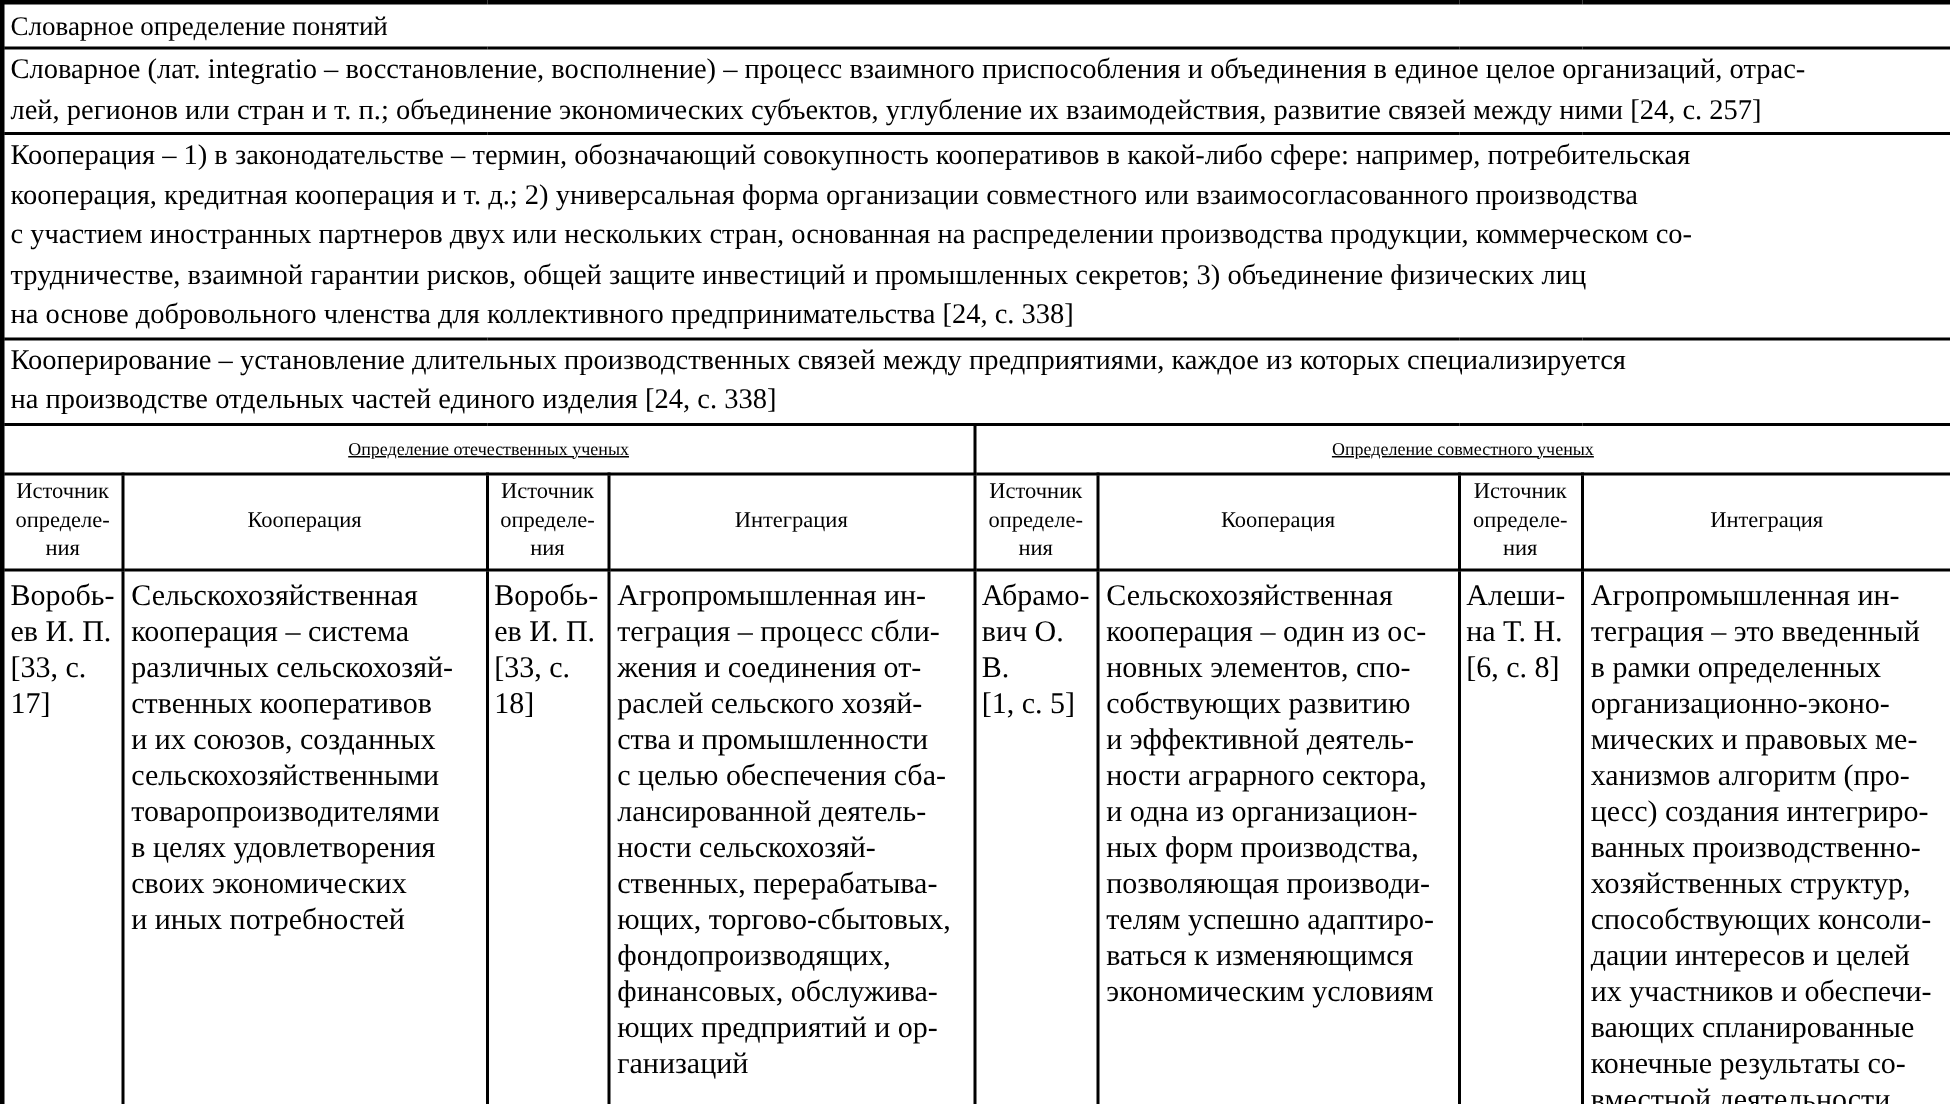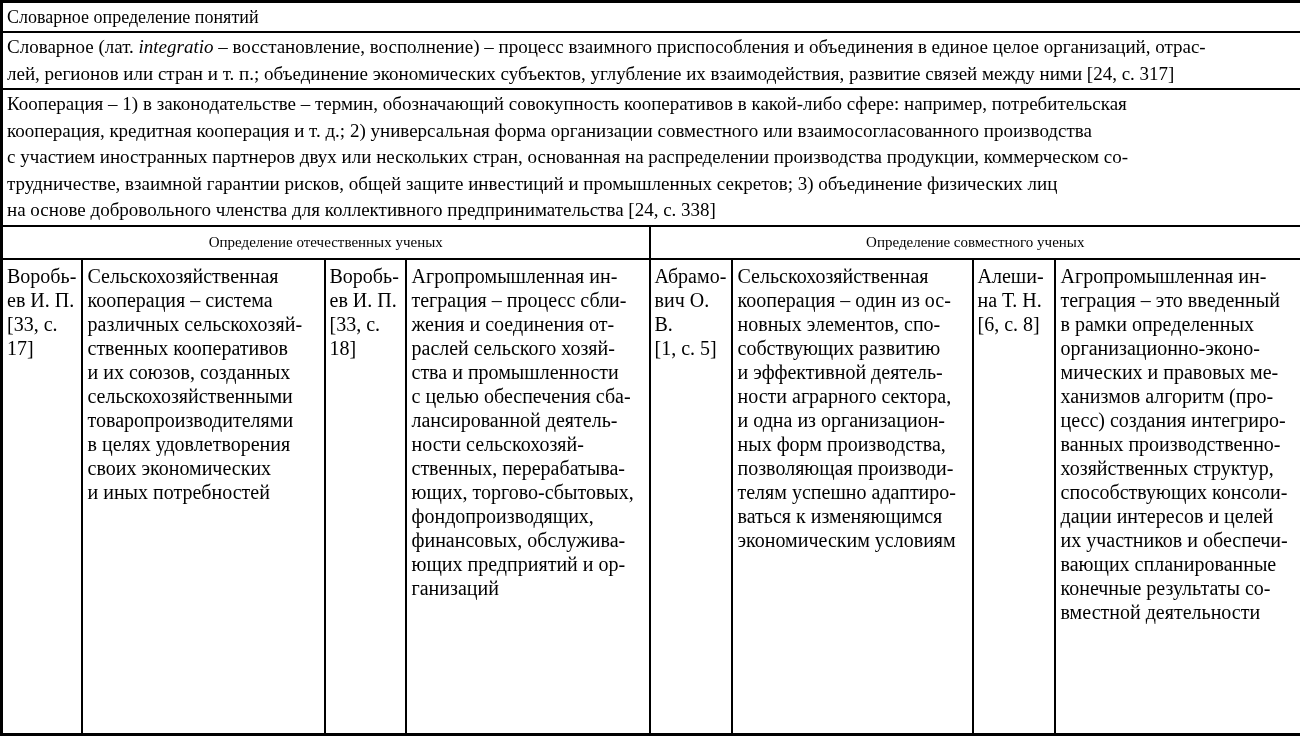--- a/index.html
+++ b/index.html
@@ -31,26 +31,27 @@
     height: 26px;
     padding: 1px 4px;
   }
   tr.def-row td {
     text-align: left;
     font-size: 19px;
     line-height: 26.5px;
     padding: 1px 4px;
     vertical-align: middle;
   }
-  tr.def-row .lat-italic { font-style: italic; }
+  tr.def-row .lat-italic { }
   tr.group-row td {
     text-align: center;
-    font-size: 15px;
+    font-size: 12px;
     height: 29px;
     padding: 1px 4px;
+    text-decoration: underline;
   }
   tr.colhead-row td {
     text-align: center;
     font-size: 15px;
     line-height: 19px;
     height: 60px;
     padding: 1px 2px;
   }
   tr.body-row td {
     vertical-align: top;
@@ -76,37 +77,59 @@
     <col style="width:247px">
   </colgroup>
 
   <tbody>
       <tr class="title-row">
     <td colspan="8">Словарное определение понятий</td>
   </tr>
 
   <tr class="def-row" style="height:56px">
     <td colspan="8"><span>Словарное  (лат. </span><span class="lat-italic">integratio</span><span> – восстановление, восполнение) – процесс взаимного приспособления и объединения в единое целое организаций, отрас-
-лей, регионов или стран и т. п.; объединение экономических субъектов, углубление их взаимодействия, развитие связей между ними [24, с. 317]</span></td>
+лей, регионов или стран и т. п.; объединение экономических субъектов, углубление их взаимодействия, развитие связей между ними [24, с. 257]</span></td>
   </tr>
 
   <tr class="def-row" style="height:134px">
     <td colspan="8">Кооперация – 1) в законодательстве – термин, обозначающий совокупность кооперативов в какой-либо сфере: например, потребительская
 кооперация, кредитная кооперация и т. д.; 2) универсальная форма организации совместного или взаимосогласованного производства
 с участием иностранных партнеров двух или нескольких стран, основанная на распределении производства продукции, коммерческом со-
 трудничестве, взаимной гарантии рисков, общей защите инвестиций и промышленных секретов; 3) объединение физических лиц
 на основе добровольного членства для коллективного предпринимательства [24, с. 338]</td>
   </tr>
 
+  <tr class="def-row" style="height:52px">
+    <td colspan="8">Кооперирование – установление длительных производственных связей между предприятиями, каждое из которых специализируется
+на производстве отдельных частей единого изделия [24, с. 338]</td>
+  </tr>
 
   <tr class="group-row">
     <td colspan="4">Определение отечественных ученых</td>
     <td colspan="4">Определение совместного ученых</td>
   </tr>
 
+  <tr class="colhead-row">
+    <td>Источник
+определе-
+ния</td>
+    <td>Кооперация</td>
+    <td>Источник
+определе-
+ния</td>
+    <td>Интеграция</td>
+    <td>Источник
+определе-
+ния</td>
+    <td>Кооперация</td>
+    <td>Источник
+определе-
+ния</td>
+    <td>Интеграция</td>
+  </tr>
 
   <tr class="body-row">
     <td class="src-cell">Воробь-
 ев И. П.
 [33, с. 17]</td>
     <td>Сельскохозяйственная
 кооперация – система
 различных сельскохозяй-
 ственных кооперативов
 и их союзов, созданных

